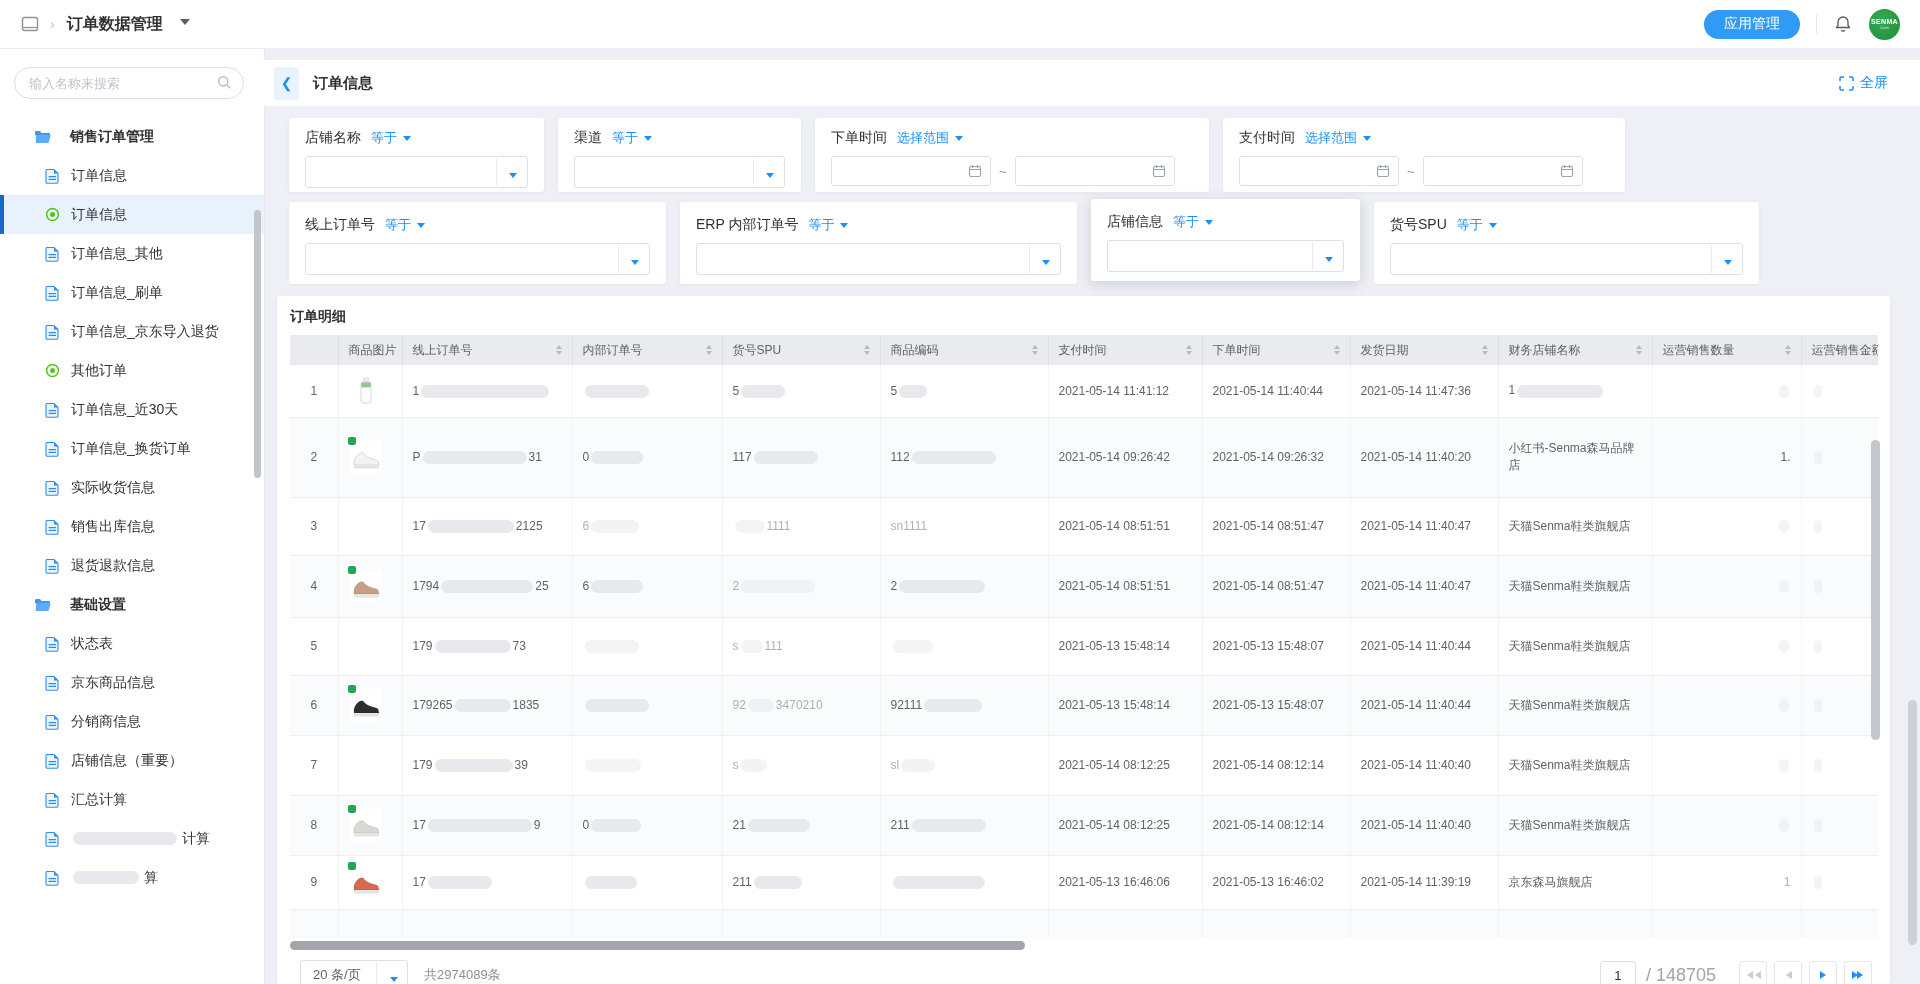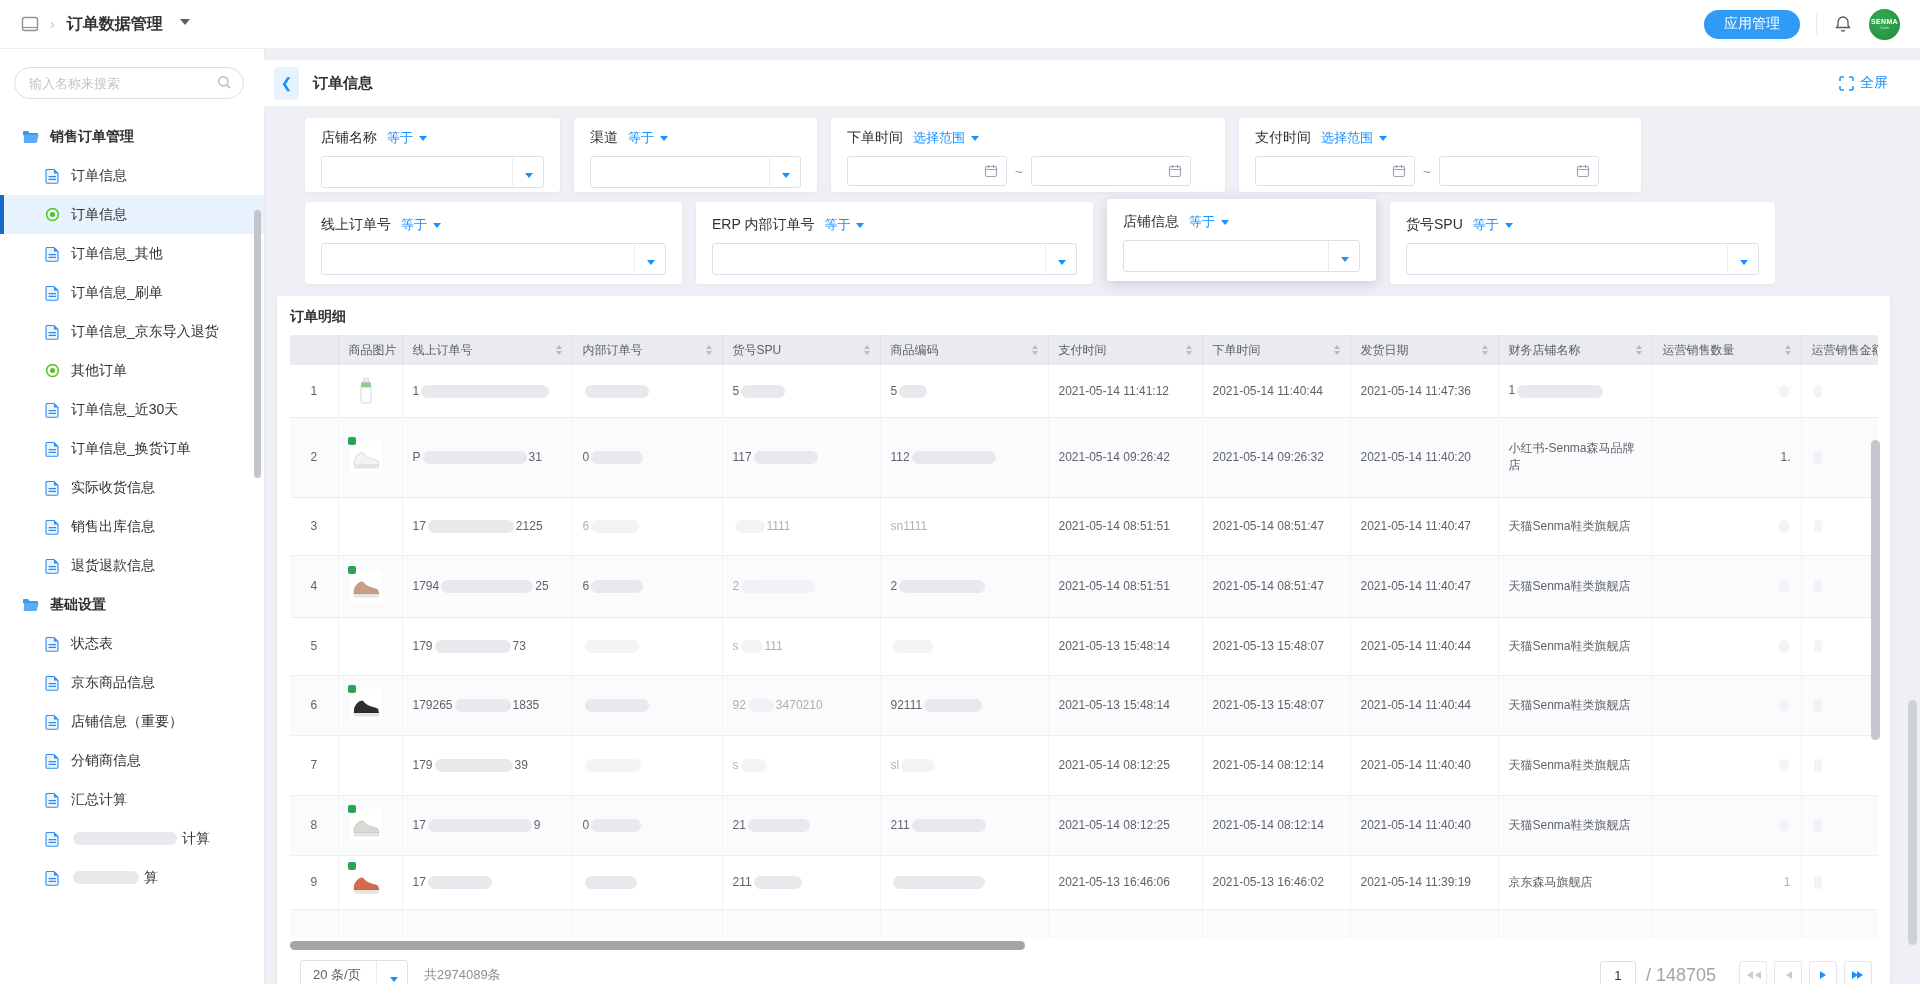--- a/index.html
+++ b/index.html
@@ -17,35 +17,35 @@
   .avatar .l1{font-size:7px;font-weight:700;letter-spacing:.3px;}
   .avatar .l2{font-size:4px;margin-top:1px;opacity:.85;}
   
   .sidebar{position:absolute;top:49px;left:0;width:264px;bottom:0;background:#fff;border-right:1px solid #e8eaee;overflow:hidden;}
   .search-wrap{position:relative;margin:18px 20px 14px 14px;}
   .search-input{width:230px;height:32px;box-sizing:border-box;border:1px solid #dcdfe6;border-radius:17px;padding:0 34px 0 14px;font-size:13px;color:#303133;outline:none;}
   .search-input::placeholder{color:#c0c4cc;}
   .search-ic{position:absolute;right:12px;top:8px;}
   .tree{padding-top:4px;}
   .tg,.ti{height:39px;display:flex;align-items:center;cursor:pointer;position:relative;}
-  .tg{padding-left:22px;gap:11px;}
+  .tg{padding-left:34px;gap:19px;}
   .tg-l{font-size:14px;color:#303133;font-weight:600;}
   .ti{padding-left:45px;gap:11px;}
   .ti-l{font-size:14px;color:#303133;display:flex;align-items:center;gap:3px;}
   .ti.sel{background:#e7f2fd;}
   .ti.sel::before{content:"";position:absolute;left:0;top:0;bottom:0;width:4px;background:#1868c9;}
   .sb-thumb{position:absolute;right:3px;top:161px;width:7px;height:268px;border-radius:4px;background:#c2c5cb;}
   
   .main{position:absolute;left:264px;top:49px;right:0;bottom:0;overflow:hidden;}
   .page-header{margin-top:11px;height:46px;background:#fff;display:flex;align-items:center;padding:0 32px 0 10px;}
   .back-tab{width:25px;height:33px;background:#e8f3fd;border-radius:4px;display:flex;align-items:center;justify-content:center;color:#1890ff;font-size:14px;font-weight:700;cursor:pointer;}
   .ph-title{margin-left:14px;font-size:15px;font-weight:700;color:#303133;}
   .fullscreen{margin-left:auto;display:flex;align-items:center;gap:6px;color:#1890ff;font-size:14px;cursor:pointer;}
   
-  .frow{display:flex;padding-left:41px;}
+  .frow{display:flex;padding-left:25px;}
   .frow1{margin-top:12px;}
   .frow2{margin-top:10px;}
   .fcard{background:#fff;border-radius:3px;box-shadow:0 1px 4px rgba(31,45,61,.05);padding:11px 16px 13px;box-sizing:border-box;margin-right:14px;height:74px;}
   .frow2 .fcard{height:82px;padding-top:14px;}
   .fcard.elev{box-shadow:0 3px 14px rgba(31,45,61,.18);transform:translateY(-3px);}
   .frow1 .fcard:nth-child(1){width:255px;}
   .frow1 .fcard:nth-child(2){width:243px;}
   .frow1 .fcard:nth-child(3){width:394px;}
   .frow1 .fcard:nth-child(4){width:402px;}
   .frow2 .fcard:nth-child(1){width:377px;}
@@ -319,33 +319,33 @@
         </div>
         <div class="ti">
           <span style="display:flex">
             <svg width="15" height="16" viewBox="0 0 15 16">
               <path d="M2 1.5 h7 l4 4 V14 a1.2 1.2 0 0 1 -1.2 1.2 H2 a1.2 1.2 0 0 1 -1 -1.2 V2.7 a1.2 1.2 0 0 1 1 -1.2 Z" fill="#eaf4fe" stroke="#2d8cf0" stroke-width="1.1"></path>
               <path d="M9 1.5 l4 4 H9 Z" fill="#2d8cf0"></path>
               <path d="M3.6 8.6 h7.4 M3.6 11.4 h7.4" stroke="#2d8cf0" stroke-width="1.1"></path>
             </svg>
           </span>
           <span class="ti-l">
+            <span>分销商信息</span>
+          </span>
+        </div>
+        <div class="ti">
+          <span style="display:flex">
+            <svg width="15" height="16" viewBox="0 0 15 16">
+              <path d="M2 1.5 h7 l4 4 V14 a1.2 1.2 0 0 1 -1.2 1.2 H2 a1.2 1.2 0 0 1 -1 -1.2 V2.7 a1.2 1.2 0 0 1 1 -1.2 Z" fill="#eaf4fe" stroke="#2d8cf0" stroke-width="1.1"></path>
+              <path d="M9 1.5 l4 4 H9 Z" fill="#2d8cf0"></path>
+              <path d="M3.6 8.6 h7.4 M3.6 11.4 h7.4" stroke="#2d8cf0" stroke-width="1.1"></path>
+            </svg>
+          </span>
+          <span class="ti-l">
             <span>店铺信息（重要）</span>
-          </span>
-        </div>
-        <div class="ti">
-          <span style="display:flex">
-            <svg width="15" height="16" viewBox="0 0 15 16">
-              <path d="M2 1.5 h7 l4 4 V14 a1.2 1.2 0 0 1 -1.2 1.2 H2 a1.2 1.2 0 0 1 -1 -1.2 V2.7 a1.2 1.2 0 0 1 1 -1.2 Z" fill="#eaf4fe" stroke="#2d8cf0" stroke-width="1.1"></path>
-              <path d="M9 1.5 l4 4 H9 Z" fill="#2d8cf0"></path>
-              <path d="M3.6 8.6 h7.4 M3.6 11.4 h7.4" stroke="#2d8cf0" stroke-width="1.1"></path>
-            </svg>
-          </span>
-          <span class="ti-l">
-            <span>分销商信息</span>
           </span>
         </div>
         <div class="ti">
           <span style="display:flex">
             <svg width="15" height="16" viewBox="0 0 15 16">
               <path d="M2 1.5 h7 l4 4 V14 a1.2 1.2 0 0 1 -1.2 1.2 H2 a1.2 1.2 0 0 1 -1 -1.2 V2.7 a1.2 1.2 0 0 1 1 -1.2 Z" fill="#eaf4fe" stroke="#2d8cf0" stroke-width="1.1"></path>
               <path d="M9 1.5 l4 4 H9 Z" fill="#2d8cf0"></path>
               <path d="M3.6 8.6 h7.4 M3.6 11.4 h7.4" stroke="#2d8cf0" stroke-width="1.1"></path>
             </svg>
           </span>

